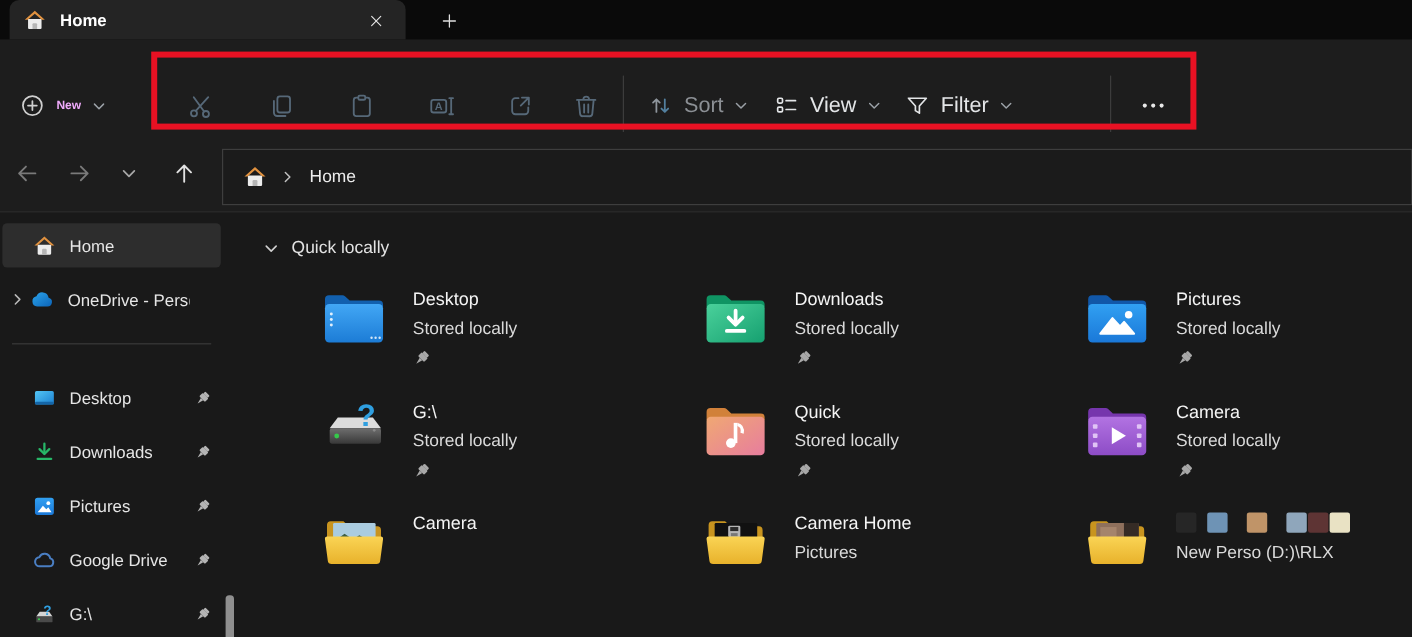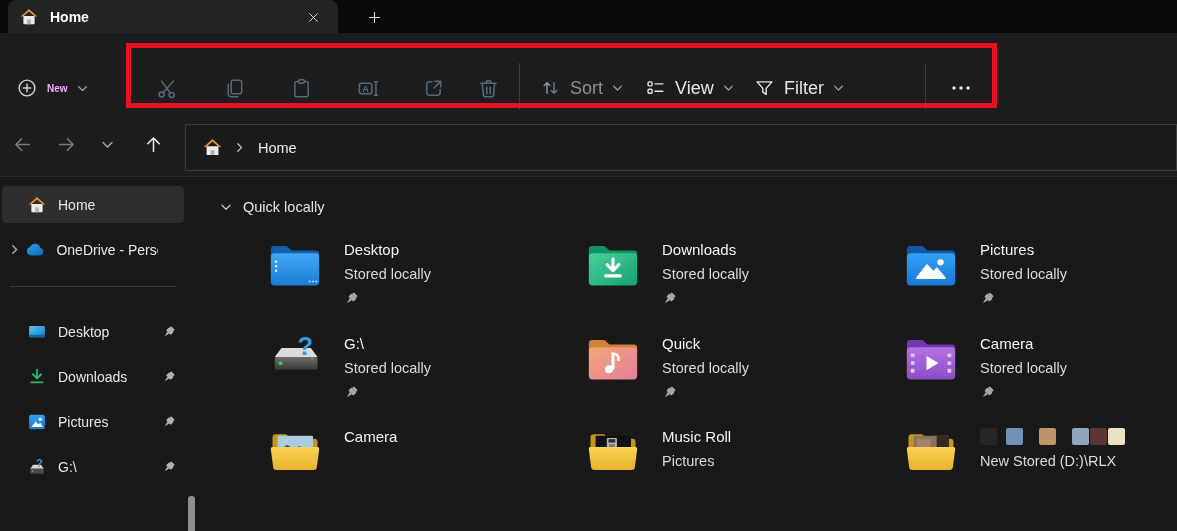--- a/index.html
+++ b/index.html
@@ -504,20 +504,30 @@
             <use href="#sym-side-pictures"></use>
           </svg>
           <span class="side-label">Pictures</span>
           <svg class="side-pin">
             <use href="#sym-pin"></use>
           </svg>
         </div>
         <div class="side-item">
           <span class="side-chev"></span>
           <svg class="side-ic">
+            <use href="#sym-side-gdrive"></use>
+          </svg>
+          <span class="side-label">Google Drive</span>
+          <svg class="side-pin">
+            <use href="#sym-pin"></use>
+          </svg>
+        </div>
+        <div class="side-item">
+          <span class="side-chev"></span>
+          <svg class="side-ic">
             <use href="#sym-side-drive"></use>
           </svg>
           <span class="side-label">G:\</span>
           <svg class="side-pin">
             <use href="#sym-pin"></use>
           </svg>
         </div>
       </div>
   </div>
   <div class="side-scroll"></div>
@@ -607,27 +617,27 @@
         </svg>
         <div class="qa-text">
           <div class="qa-name">Camera</div>
         </div>
       </div>
       <div class="qa-item">
         <svg class="qa-ic">
           <use href="#sym-folder-cameraroll"></use>
         </svg>
         <div class="qa-text">
-          <div class="qa-name">Music Roll</div>
+          <div class="qa-name">Camera Home</div>
           <div class="qa-detail">Pictures</div>
         </div>
       </div>
       <div class="qa-item">
         <svg class="qa-ic">
           <use href="#sym-folder-rlx"></use>
         </svg>
         <div class="qa-text">
           <div class="qa-name"><span class="swatch" style="background: rgb(38, 38, 38);"></span><span class="swatch" style="background: rgb(110, 147, 181);"></span><span class="swatch" style="background: rgb(192, 148, 104);"></span><span class="swatch" style="background: rgb(143, 166, 187);"></span><span class="swatch" style="background: rgb(94, 52, 52);"></span><span class="swatch" style="background: rgb(233, 226, 196);"></span></div>
-          <div class="qa-detail">New Stored (D:)\RLX</div>
+          <div class="qa-detail">New Perso (D:)\RLX</div>
         </div>
       </div>
     </div>
 </div>
 
 </body></html>

